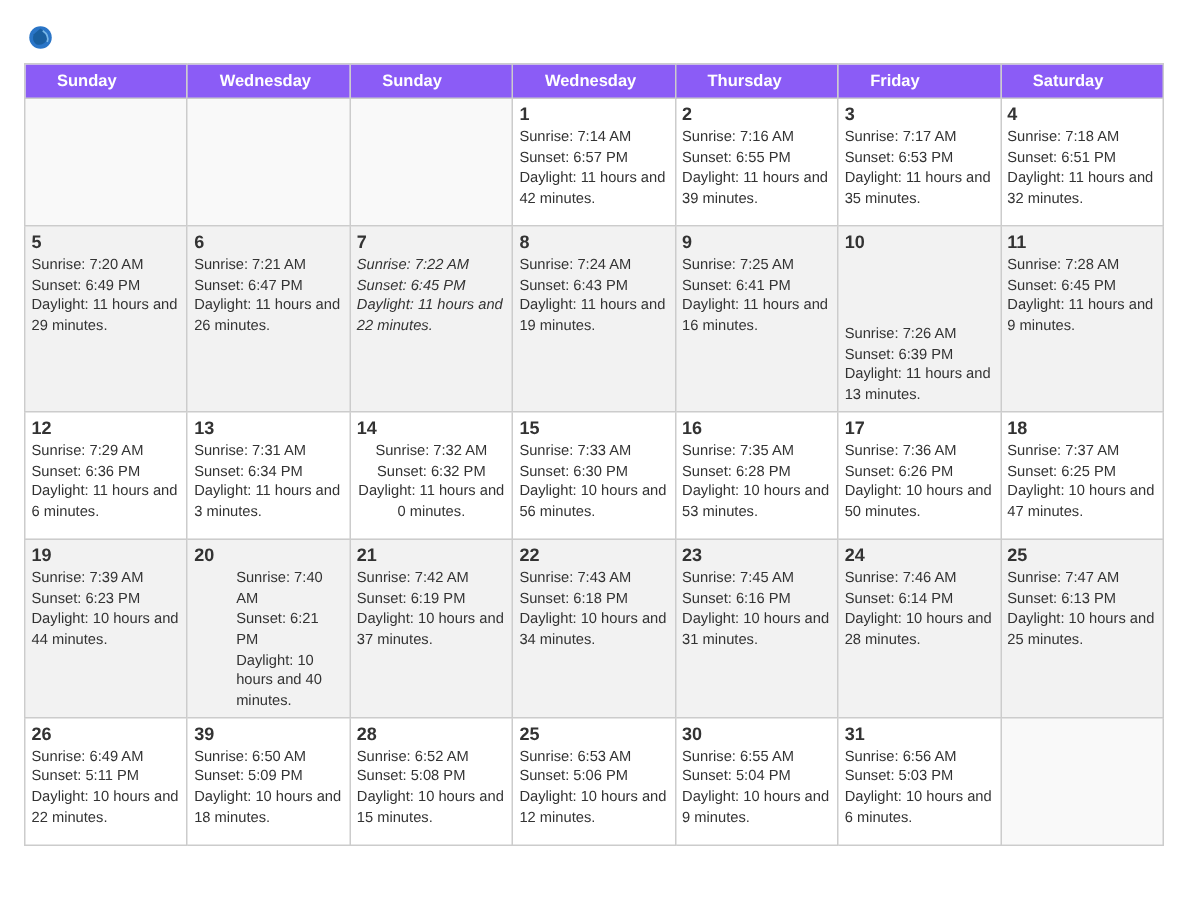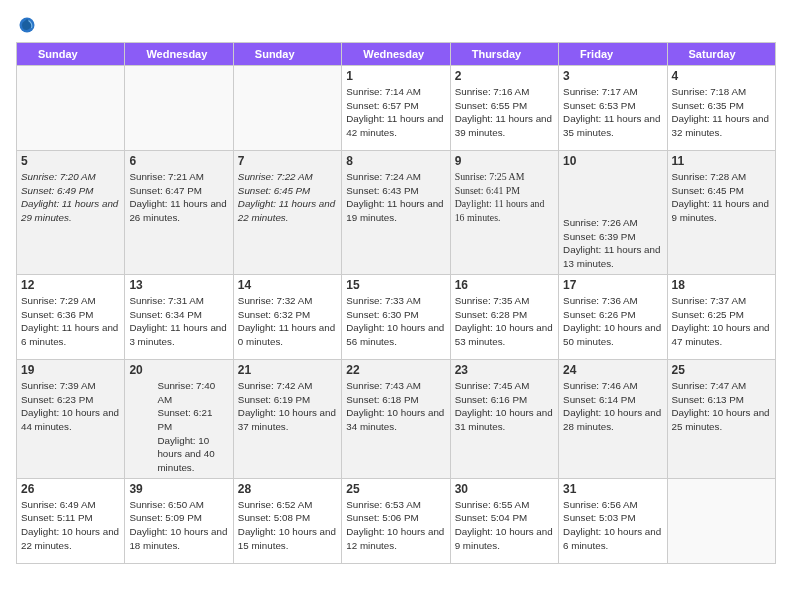--- a/index.html
+++ b/index.html
@@ -142,28 +142,28 @@
         </td>
         <td>
           <span class="day-number">3</span>
           <div class="day-info" style="white-space: pre-line;">Sunrise: 7:17 AM
 Sunset: 6:53 PM
 Daylight: 11 hours and 35 minutes.</div>
         </td>
         <td>
           <span class="day-number">4</span>
           <div class="day-info" style="white-space: pre-line;">Sunrise: 7:18 AM
-Sunset: 6:35 PM
+Sunset: 6:51 PM
 Daylight: 11 hours and 32 minutes.</div>
         </td>
       </tr>
       <tr>
         <td>
           <span class="day-number">5</span>
-          <div class="day-info" style="white-space: pre-line; font-style: italic;">Sunrise: 7:20 AM
+          <div class="day-info" style="white-space: pre-line;">Sunrise: 7:20 AM
 Sunset: 6:49 PM
 Daylight: 11 hours and 29 minutes.</div>
         </td>
         <td>
           <span class="day-number">6</span>
           <div class="day-info" style="white-space: pre-line;">Sunrise: 7:21 AM
 Sunset: 6:47 PM
 Daylight: 11 hours and 26 minutes.</div>
         </td>
         <td>
@@ -173,21 +173,21 @@
 Daylight: 11 hours and 22 minutes.</div>
         </td>
         <td>
           <span class="day-number">8</span>
           <div class="day-info" style="white-space: pre-line;">Sunrise: 7:24 AM
 Sunset: 6:43 PM
 Daylight: 11 hours and 19 minutes.</div>
         </td>
         <td>
           <span class="day-number">9</span>
-          <div class="day-info" style="white-space: pre-line; font-family: Liberation Serif, serif;">Sunrise: 7:25 AM
+          <div class="day-info" style="white-space: pre-line;">Sunrise: 7:25 AM
 Sunset: 6:41 PM
 Daylight: 11 hours and 16 minutes.</div>
         </td>
         <td>
           <span class="day-number">10</span>
           <div class="day-info" style="white-space: pre-line; margin-top: 48px;">Sunrise: 7:26 AM
 Sunset: 6:39 PM
 Daylight: 11 hours and 13 minutes.</div>
         </td>
         <td>
@@ -205,21 +205,21 @@
 Daylight: 11 hours and 6 minutes.</div>
         </td>
         <td>
           <span class="day-number">13</span>
           <div class="day-info" style="white-space: pre-line;">Sunrise: 7:31 AM
 Sunset: 6:34 PM
 Daylight: 11 hours and 3 minutes.</div>
         </td>
         <td>
           <span class="day-number">14</span>
-          <div class="day-info" style="white-space: pre-line;">Sunrise: 7:32 AM
+          <div class="day-info" style="white-space: pre-line; text-align: center;">Sunrise: 7:32 AM
 Sunset: 6:32 PM
 Daylight: 11 hours and 0 minutes.</div>
         </td>
         <td>
           <span class="day-number">15</span>
           <div class="day-info" style="white-space: pre-line;">Sunrise: 7:33 AM
 Sunset: 6:30 PM
 Daylight: 10 hours and 56 minutes.</div>
         </td>
         <td>

